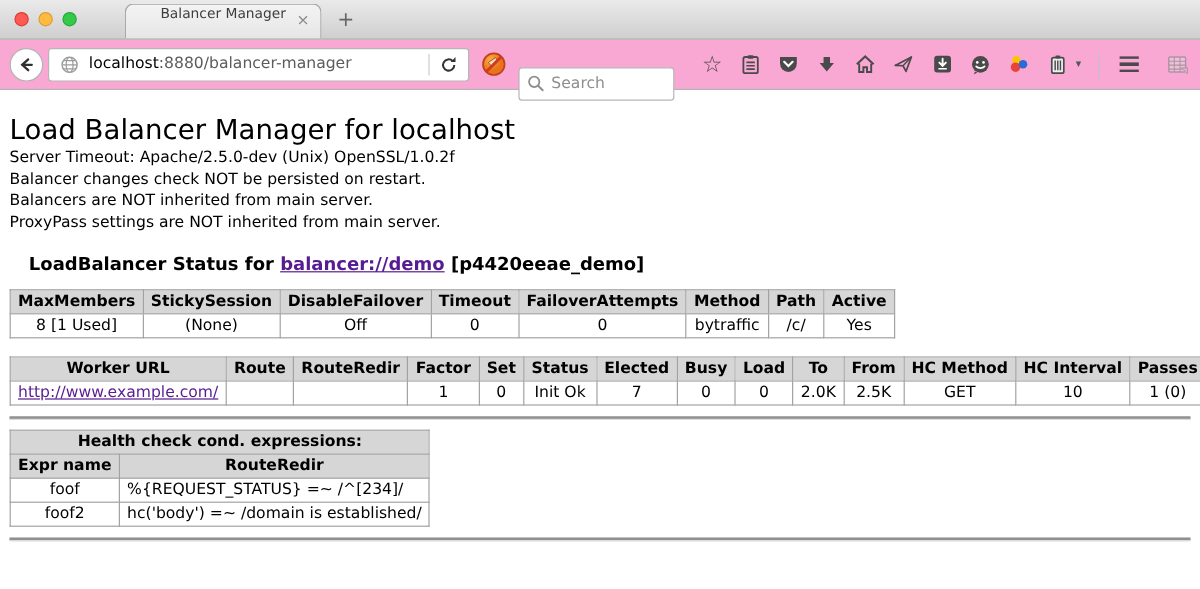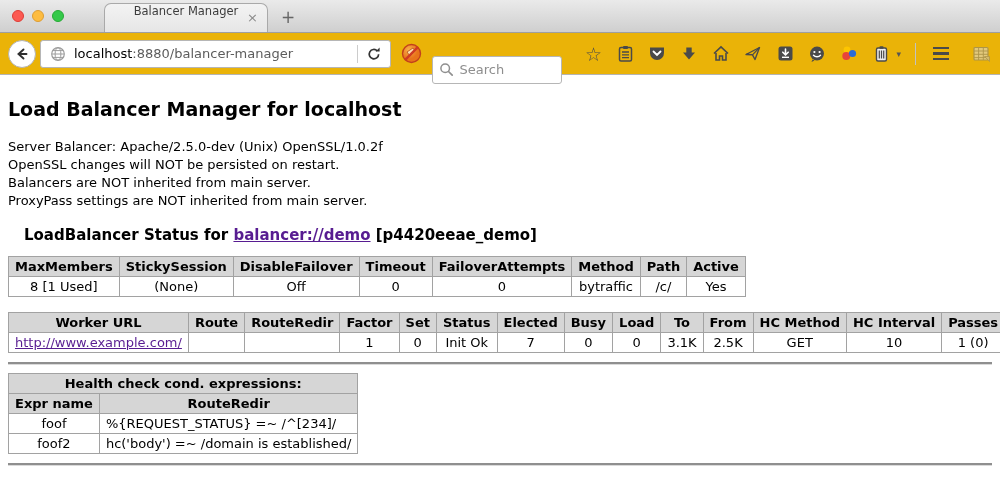--- a/index.html
+++ b/index.html
@@ -15,21 +15,21 @@
   .tl-yellow { background:#fdbc40; border:1px solid #dd9d33; }
   .tl-green { background:#35c94a; border:1px solid #27aa35; }
   .tab { position:absolute; left:104px; bottom:0; width:164px; height:29px;
          background:linear-gradient(#f3f3f3,#e6e6e6); border:1px solid #a9a9a9; border-bottom:none;
          border-radius:7px 7px 0 0; display:flex; align-items:flex-start; justify-content:center; }
   .tab-title { font-size:11.5px; color:#3d3d3d; }
   .tab-close { position:absolute; right:9px; top:7px; font-size:13px; color:#8b8b8b; line-height:13px; cursor:default; }
   .newtab { position:absolute; left:281px; bottom:5px; font-size:17px; color:#666; font-weight:400; }
 
   
-  .navbar { height:42px; background:#eab308; border-bottom:1px solid #b4b4b4; display:flex; align-items:center; padding:0 8px; }
+  .navbar { height:42px; background:#f9a8d4; border-bottom:1px solid #b4b4b4; display:flex; align-items:center; padding:0 8px; }
   .back-btn { width:28px; height:28px; border-radius:50%; background:#fff; border:1px solid #b3b3b3; display:flex; align-items:center; justify-content:center; flex:0 0 auto; }
   .url-field { width:398px; height:28px; background:#fff; border:1px solid #b6b6b6; border-radius:3px; margin-left:4px; display:flex; align-items:center; }
   .url-globe { margin:0 8px 0 9px; display:flex; }
   .url-text { font-size:13px; color:#000; white-space:nowrap; }
   .url-text .url-rest { color:#5c5c5c; }
   .url-spacer { flex:1; }
   .url-sep { width:1px; height:18px; background:#ccc; }
   .reload-btn { width:32px; height:26px; display:flex; align-items:center; justify-content:center; }
   .blocked-btn { margin:0 10px; display:flex; }
   .search-field { width:132px; height:28px; background:#fff; border:1px solid #b6b6b6; border-radius:3px; display:flex; align-items:center; padding:0 6px;margin-top:32px; }
@@ -38,21 +38,21 @@
   .iconrow { display:flex; align-items:center; margin-left:20px; gap:10px; }
   .ibtn { width:22px; height:24px; display:flex; align-items:center; justify-content:center; }
   .star-glyph { font-size:19px; color:#4a4a4a; line-height:20px; }
   .caret { font-size:9px; color:#555; margin-left:-6px; }
   .vsep { width:1px; height:22px; background:#c2c2c2; margin:0 4px; }
   .hamburger { display:flex; flex-direction:column; gap:3px; }
   .hamburger i { width:16px; height:2.5px; background:#4a4a4a; display:block; }
 
   
   .content { padding:0 8px; background:#fff; }
-  h1.page-title { margin:20px 0 15px; font-size:19px; font-weight:bold; color:#000; line-height:28px; }
+  h1.page-title { margin:20px 0 0; font-size:23px; font-weight:normal; color:#000; line-height:28px; }
   .info-lines div { font-size:13px; line-height:18px; color:#000; }
   .status-heading { margin-top:16px; font-size:15px; font-weight:bold; color:#000;margin-left:16px; }
   .status-heading a { color:#571c91; text-decoration:underline; }
 
   table { border-collapse:collapse; font-size:13px; table-layout:fixed; }
   th, td { border:1px solid #a2a2a2; padding:2px 6px; text-align:center; white-space:nowrap; overflow:hidden; }
   th { background:#d6d6d6; font-weight:bold; }
   td a { color:#571c91; text-decoration:underline; }
   .tal { text-align:left; }
 
@@ -236,22 +236,22 @@
           <path d="M12.5 11.5h5v5z" fill="#bdbdbd" stroke="#7d7d7d" stroke-width="0.8"></path>
         </svg>
       </span>
     </div>
   </div>
 
   <div class="content">
     <h1 class="page-title">Load Balancer Manager for localhost</h1>
 
     <div class="info-lines">
-      <div>Server Balancer: Apache/2.5.0-dev (Unix) OpenSSL/1.0.2f</div>
-      <div>OpenSSL changes will NOT be persisted on restart.</div>
+      <div>Server Timeout: Apache/2.5.0-dev (Unix) OpenSSL/1.0.2f</div>
+      <div>Balancer changes check NOT be persisted on restart.</div>
       <div>Balancers are NOT inherited from main server.</div>
       <div>ProxyPass settings are NOT inherited from main server.</div>
     </div>
 
     <div class="status-heading"><span>LoadBalancer Status for </span><a href="#">balancer://demo</a><span> [p4420eeae_demo]</span></div>
 
     <table id="balancer-table">
       <tbody>
           <tr>
         <th>MaxMembers</th>
@@ -298,21 +298,21 @@
       <tr>
         <td class="tal"><a href="#">http://www.example.com/</a></td>
         <td></td>
         <td></td>
         <td>1</td>
         <td>0</td>
         <td>Init Ok</td>
         <td>7</td>
         <td>0</td>
         <td>0</td>
-        <td>3.1K</td>
+        <td>2.0K</td>
         <td>2.5K</td>
         <td>GET</td>
         <td>10</td>
         <td>1 (0)</td>
 
       </tr>
     </tbody>
       </table>
 
     <hr class="rule">

